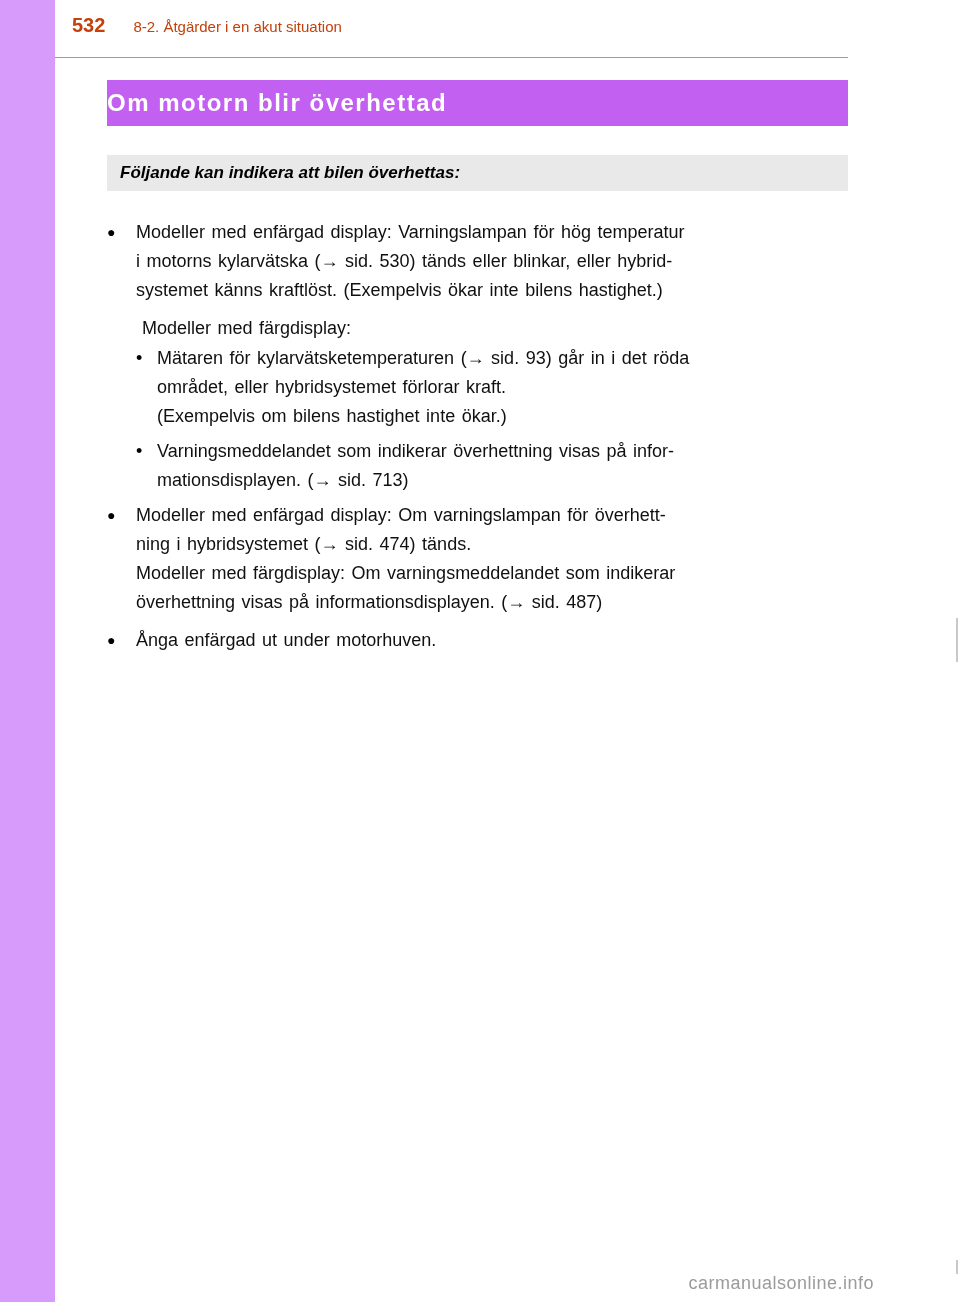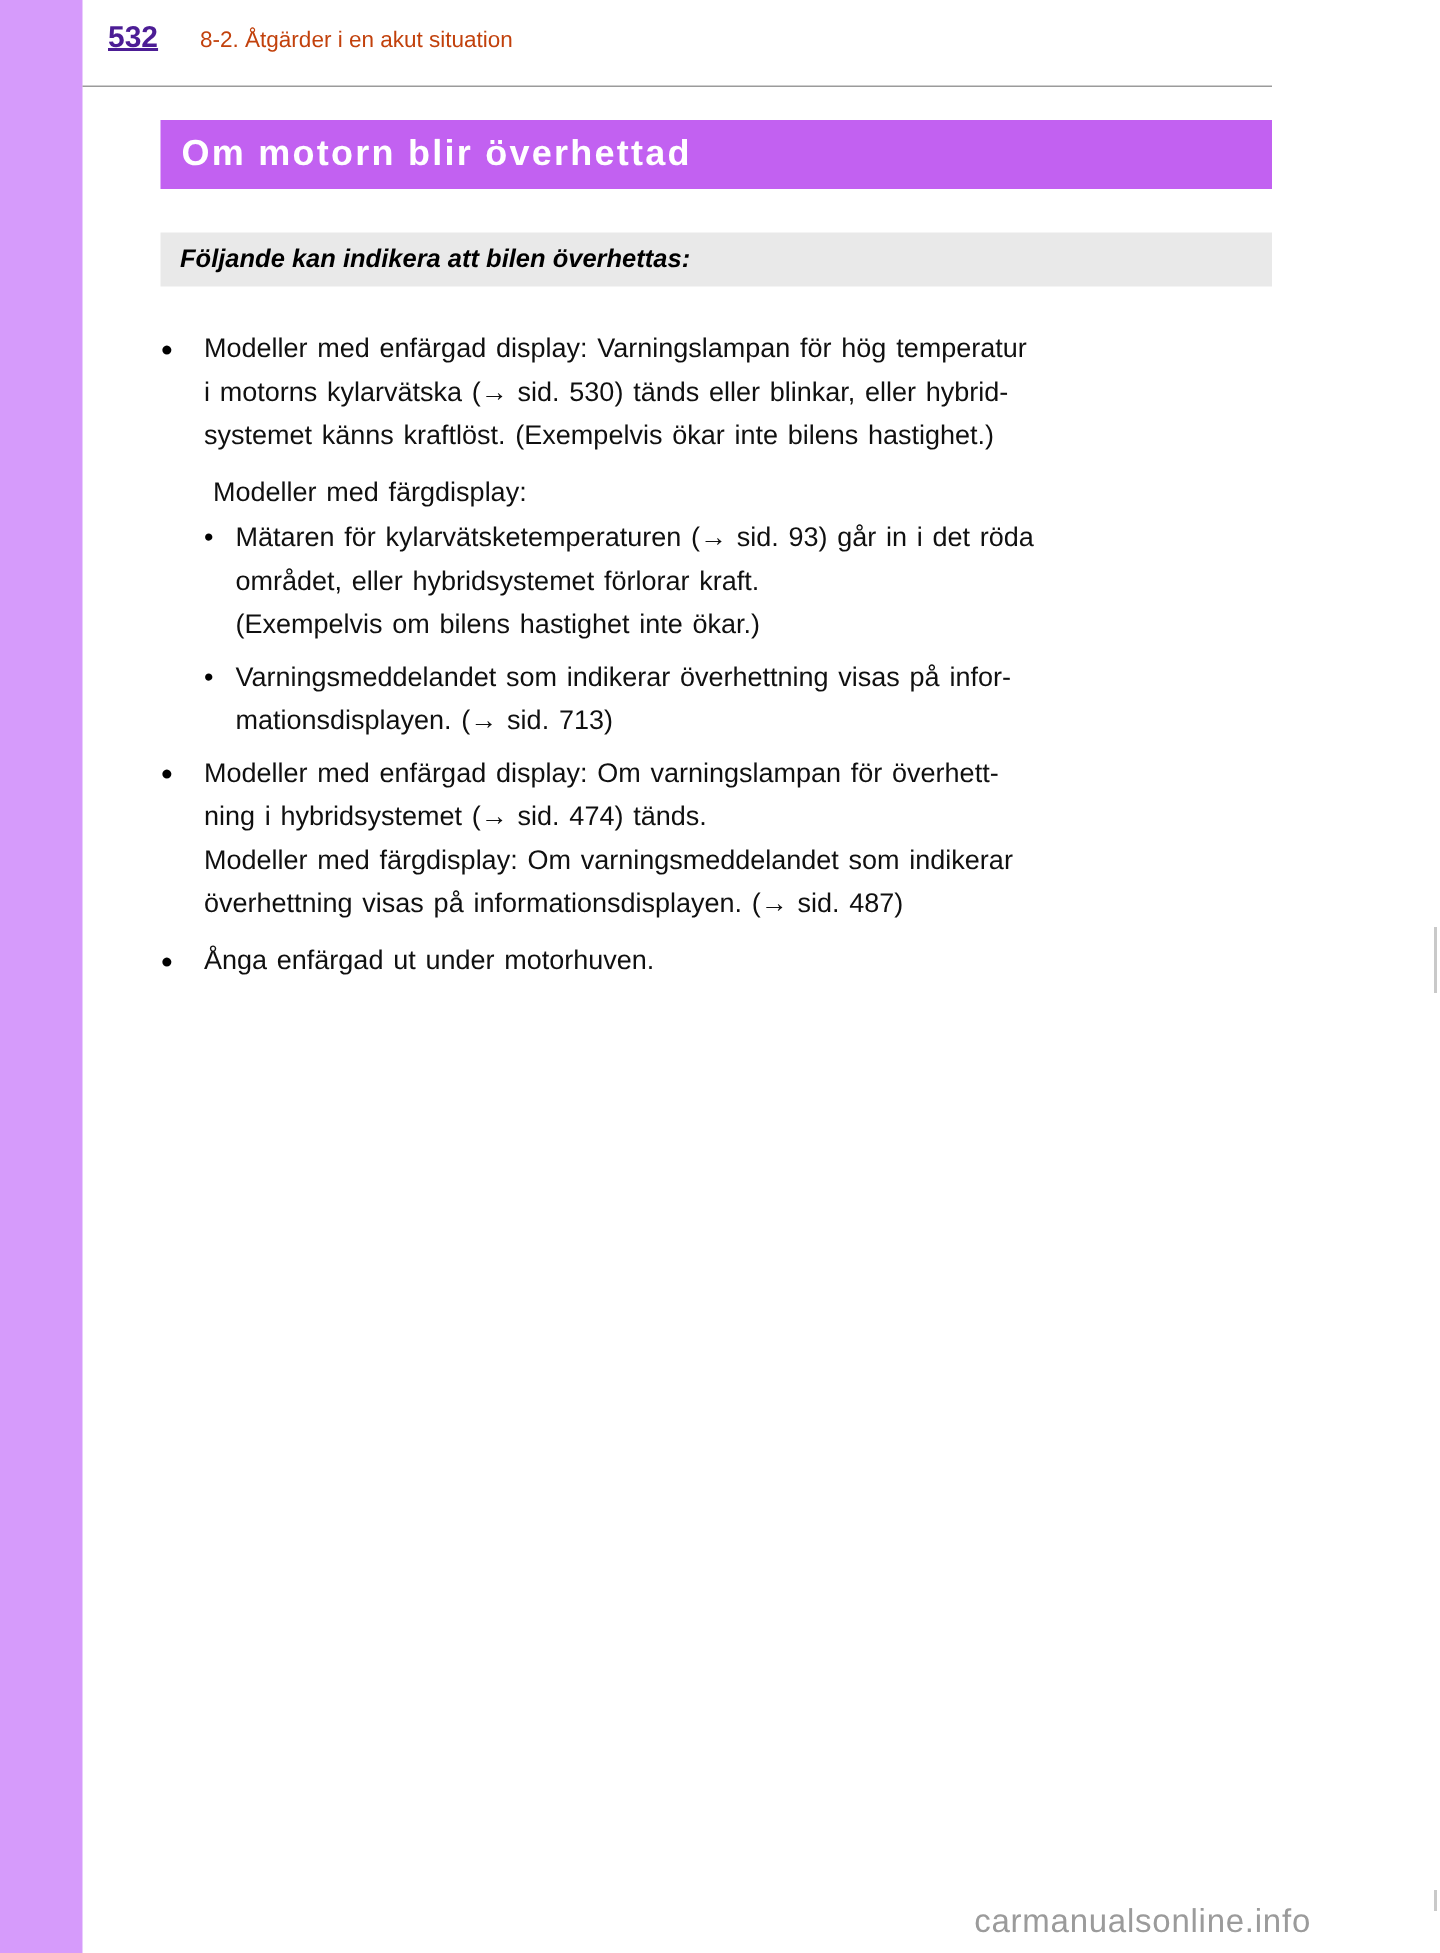--- a/index.html
+++ b/index.html
@@ -29,22 +29,21 @@
     left: 72px;
     top: 14px;
     display: flex;
     align-items: baseline;
     gap: 28px;
     white-space: nowrap;
   }
   .page-number {
     font-size: 20px;
     font-weight: bold;
-    color: #4c1d95;
-    text-decoration: underline;
+    color: #c2410c;
   }
   .section-title {
     font-size: 15px;
     color: #c2410c;
   }
   .header-rule {
     position: absolute;
     left: 55px;
     top: 57px;
     width: 793px;
@@ -55,21 +54,20 @@
     position: absolute;
     left: 107px;
     top: 80px;
     width: 741px;
   }
   .title-banner {
     height: 46px;
     background: var(--banner-bg, #c261f1);
     display: flex;
     align-items: center;
-    padding-left: 14px;
     box-sizing: border-box;
   }
   .title-banner .banner-text {
     color: #ffffff;
     font-weight: bold;
     font-size: 24px;
     letter-spacing: 1.5px;
   }
   .subtitle-box {
     margin-top: 29px;
@@ -120,21 +118,21 @@
     width: 21px;
     flex: 0 0 21px;
     font-size: 18px;
     line-height: 29px;
     color: #000;
   }
   .watermark {
     position: absolute;
     right: 86px;
     bottom: 8px;
-    font-size: 22px;
+    font-size: 18px;
     color: var(--watermark-color, #9b9b9b);
     letter-spacing: 0.5px;
   }
   .print-mark-mid {
     position: absolute;
     right: 2px;
     top: 618px;
     width: 2px;
     height: 44px;
     background: #c9c9c9;

